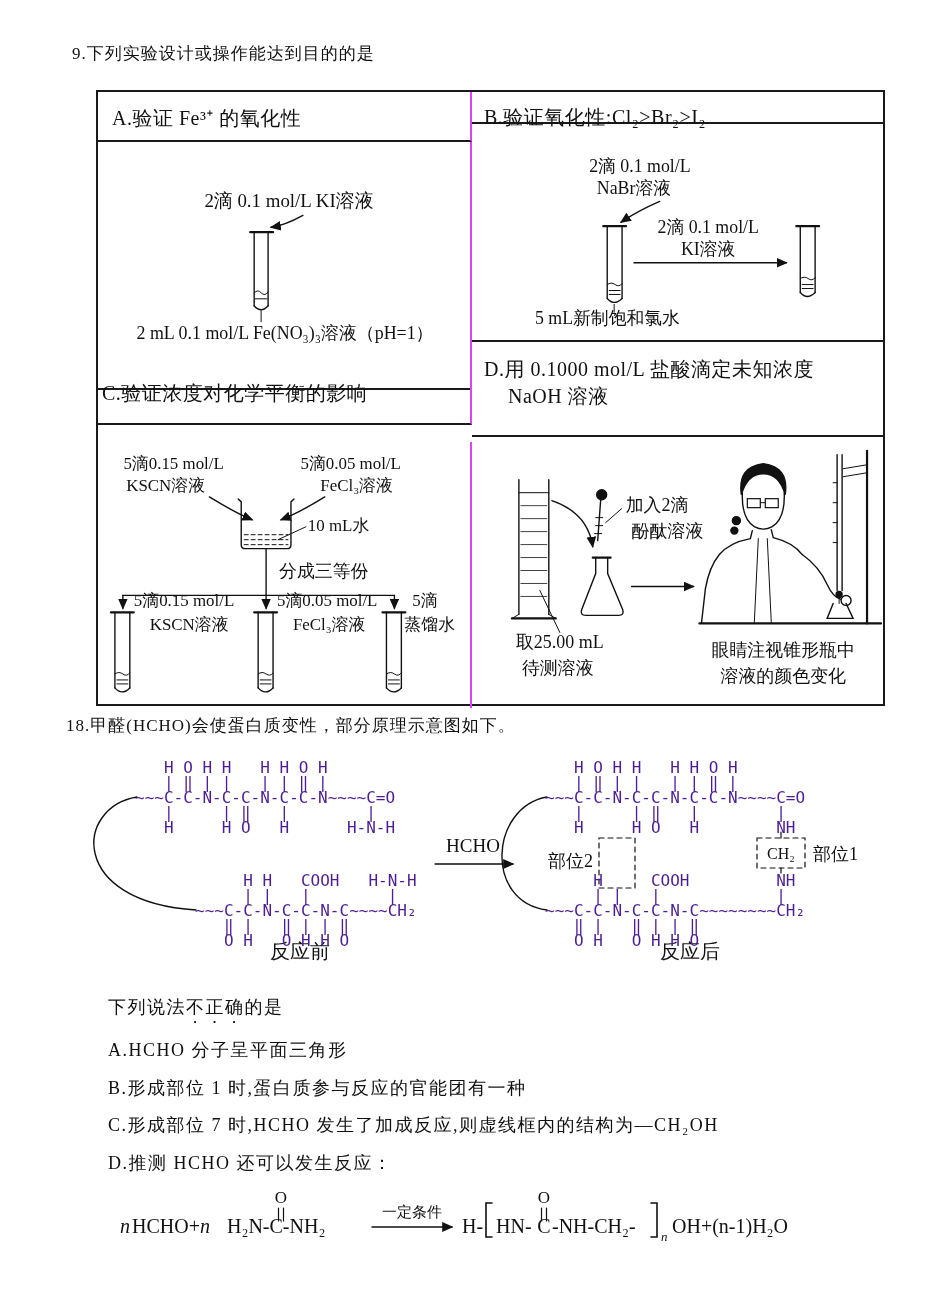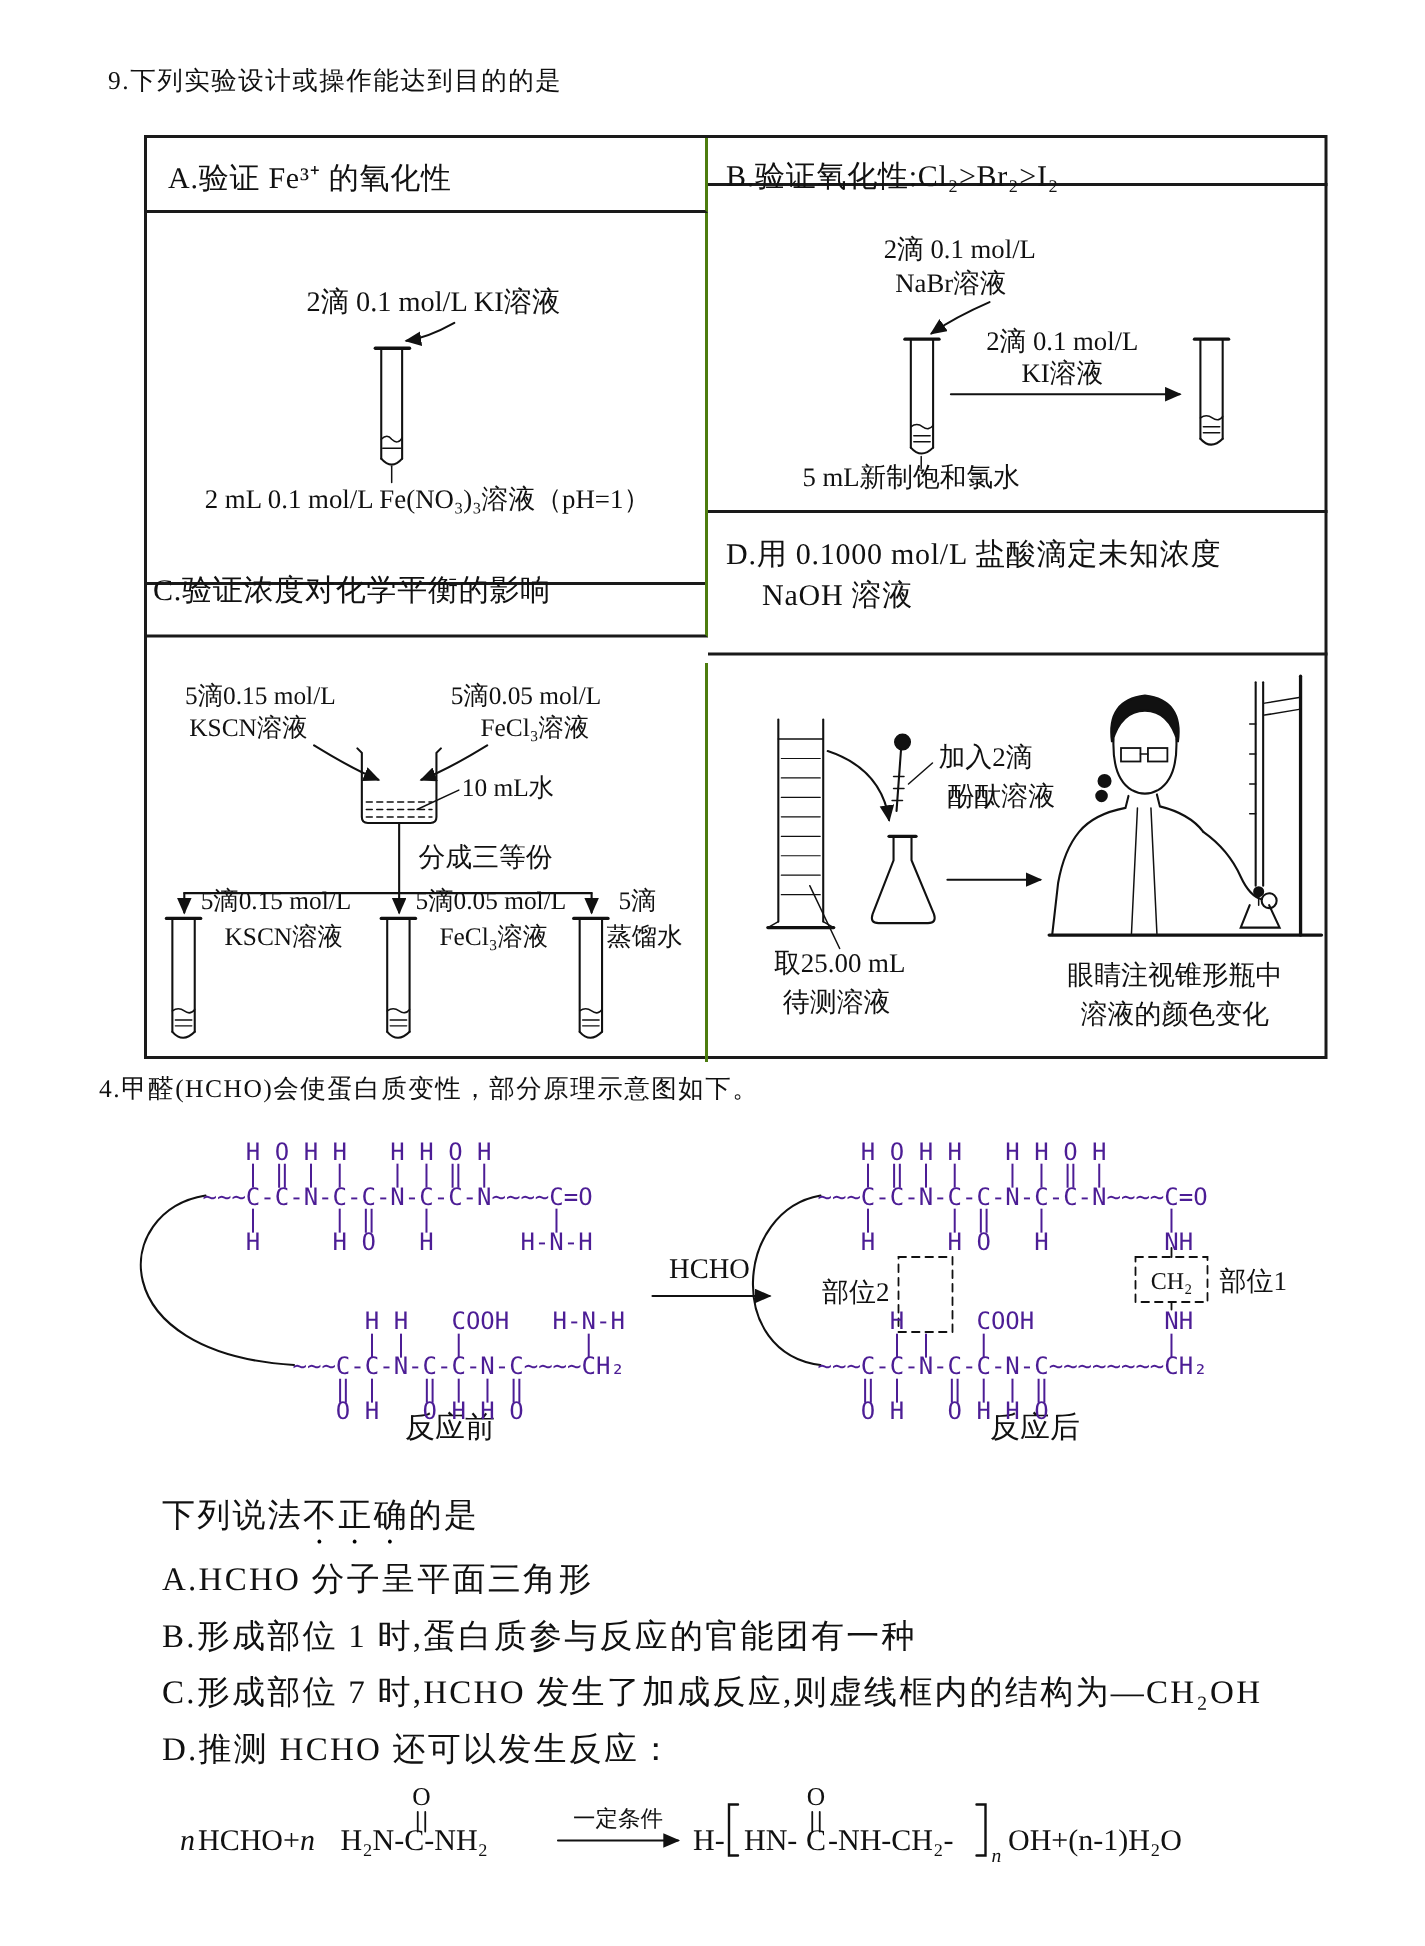--- a/index.html
+++ b/index.html
@@ -4,27 +4,27 @@
 <style>
   html,body{margin:0;padding:0;background:#fff;}
   .page{position:relative;width:950px;height:1297px;background:#fff;color:#111;
         font-family:"Liberation Serif",serif;overflow:hidden;}
   .abs{position:absolute;}
   .q-title{position:absolute;font-size:17px;letter-spacing:1px;white-space:nowrap;}
   .qtable{position:absolute;left:96px;top:90px;width:789px;height:616px;
           border:2px solid #1a1a1a;box-sizing:border-box;}
   .cell{position:absolute;box-sizing:border-box;}
   .cell.head{font-size:20px;letter-spacing:.5px;}
-  .bR{border-right:2px solid #4d7c0f;}
+  .bR{border-right:2px solid #d946ef;}
   .bB{border-bottom:2px solid #1a1a1a;}
   .cell svg{position:absolute;left:0;top:0;width:100%;height:100%;}
   svg text{font-family:"Liberation Serif",serif;fill:#111;}
   pre.chain{position:absolute;margin:0;font-family:"DejaVu Sans Mono",monospace;
             font-size:16px;line-height:15px;white-space:pre;color:#4c1d95;}
-  .stem,.opt{position:absolute;font-size:22px;letter-spacing:1.5px;white-space:nowrap;}
+  .stem,.opt{position:absolute;font-size:18px;letter-spacing:1.5px;white-space:nowrap;}
   .emph{text-emphasis:filled dot #000;-webkit-text-emphasis:filled dot #000;
         text-emphasis-position:under right;-webkit-text-emphasis-position:under;}
   .d2{display:block;padding-left:24px;}
 </style>
 </head>
 <body>
 
 <div class="page">
 
   <div class="q-title" style="left:72px;top:42px">9.下列实验设计或操作能达到目的的是</div>
@@ -205,21 +205,21 @@
           <circle cx="368" cy="152" r="3" stroke="#111" stroke-width="1.4" fill="#111" stroke-linecap="round"></circle>
           <line x1="368" y1="155" x2="368" y2="161" stroke="#111" stroke-width="1" fill="none" stroke-linecap="round"></line>
           <circle cx="375" cy="158" r="5" stroke="#111" stroke-width="1.4" fill="none" stroke-linecap="round"></circle>
           <path d="M 362,161 L 356,176 L 382,176 L 375,161" stroke="#111" stroke-width="1.4" fill="none" stroke-linecap="round"></path>
           <text x="312" y="214" font-size="18" text-anchor="middle">眼睛注视锥形瓶中</text>
           <text x="312" y="240" font-size="18" text-anchor="middle">溶液的颜色变化</text>
         </svg>
     </div>
   </div>
 
-  <div class="q-title" style="left:66px;top:714px">4.甲醛(HCHO)会使蛋白质变性，部分原理示意图如下。</div>
+  <div class="q-title" style="left:66px;top:714px">18.甲醛(HCHO)会使蛋白质变性，部分原理示意图如下。</div>
 
   <svg class="abs" style="left:60px;top:752px;width:880px;height:235px" viewBox="0 0 880 235" preserveAspectRatio="xMidYMid meet">
       <defs>
         <marker id="arr4" markerWidth="9" markerHeight="8" refX="7" refY="3.5" orient="auto">
           <path d="M0,0 L8,3.5 L0,7 Z" fill="#111"></path>
         </marker>
       </defs>
       <path d="M 77,45 C 15,55 8,150 136,158" stroke="#111" stroke-width="1.4" fill="none" stroke-linecap="round"></path>
       <path d="M 487,45 C 430,55 424,150 487,158" stroke="#111" stroke-width="1.4" fill="none" stroke-linecap="round"></path>
       <line x1="375" y1="112" x2="453" y2="112" stroke="#111" stroke-width="1.4" fill="none" stroke-linecap="round" marker-end="url(#arr4)"></line>

